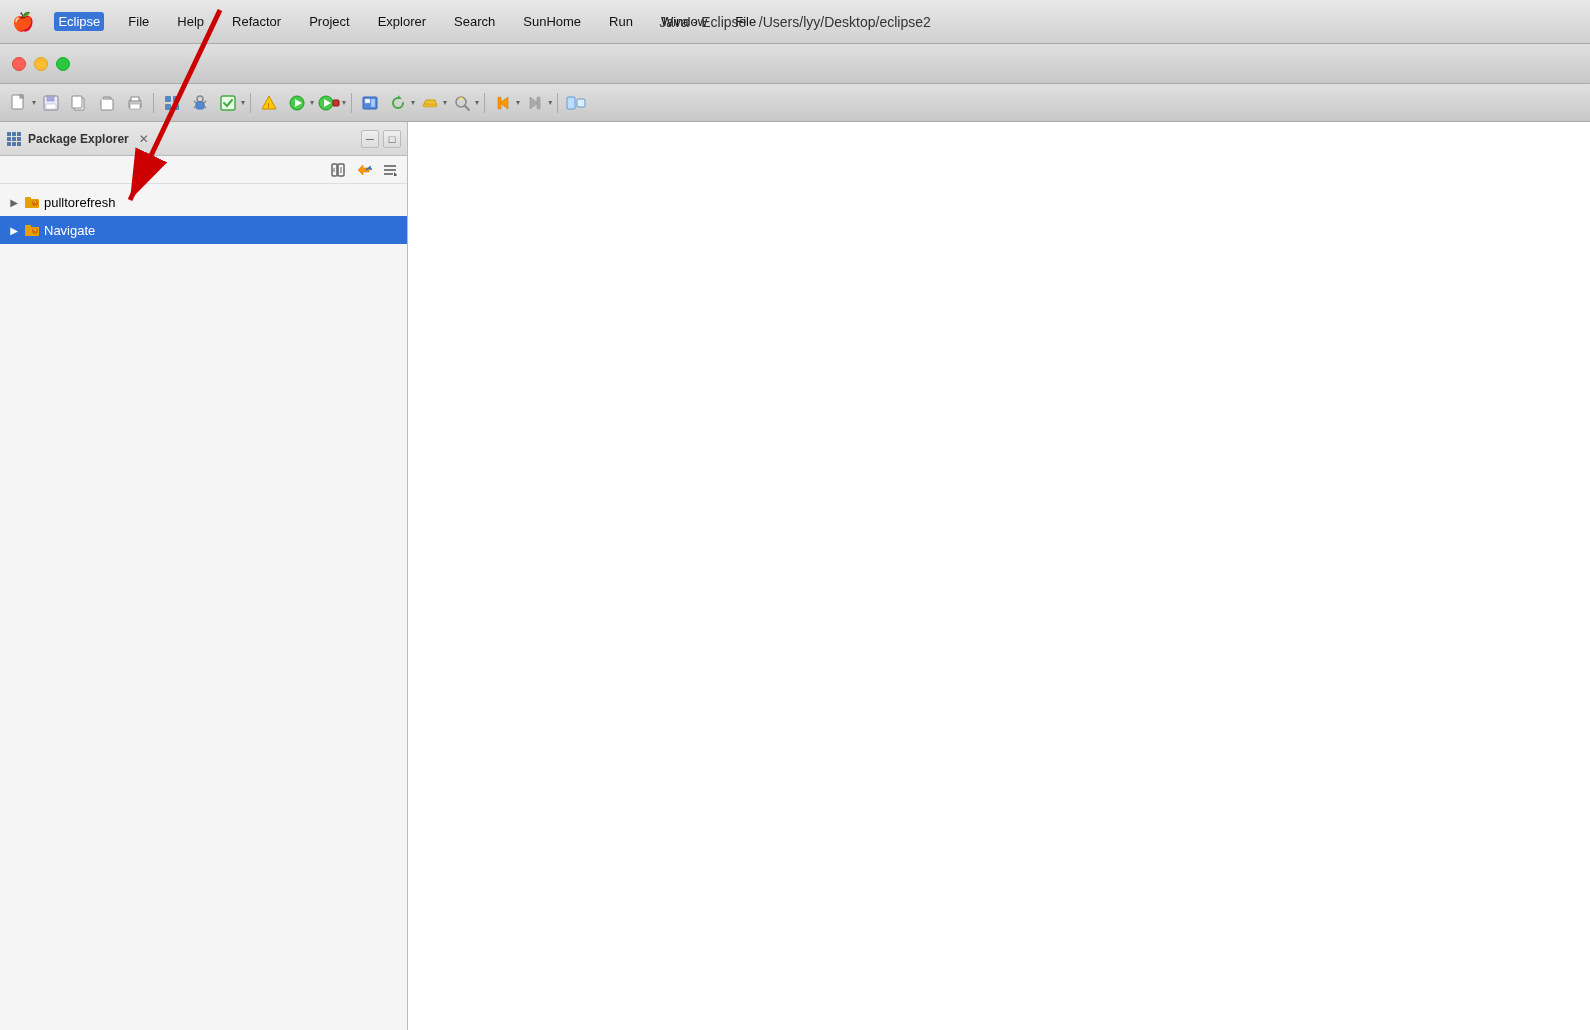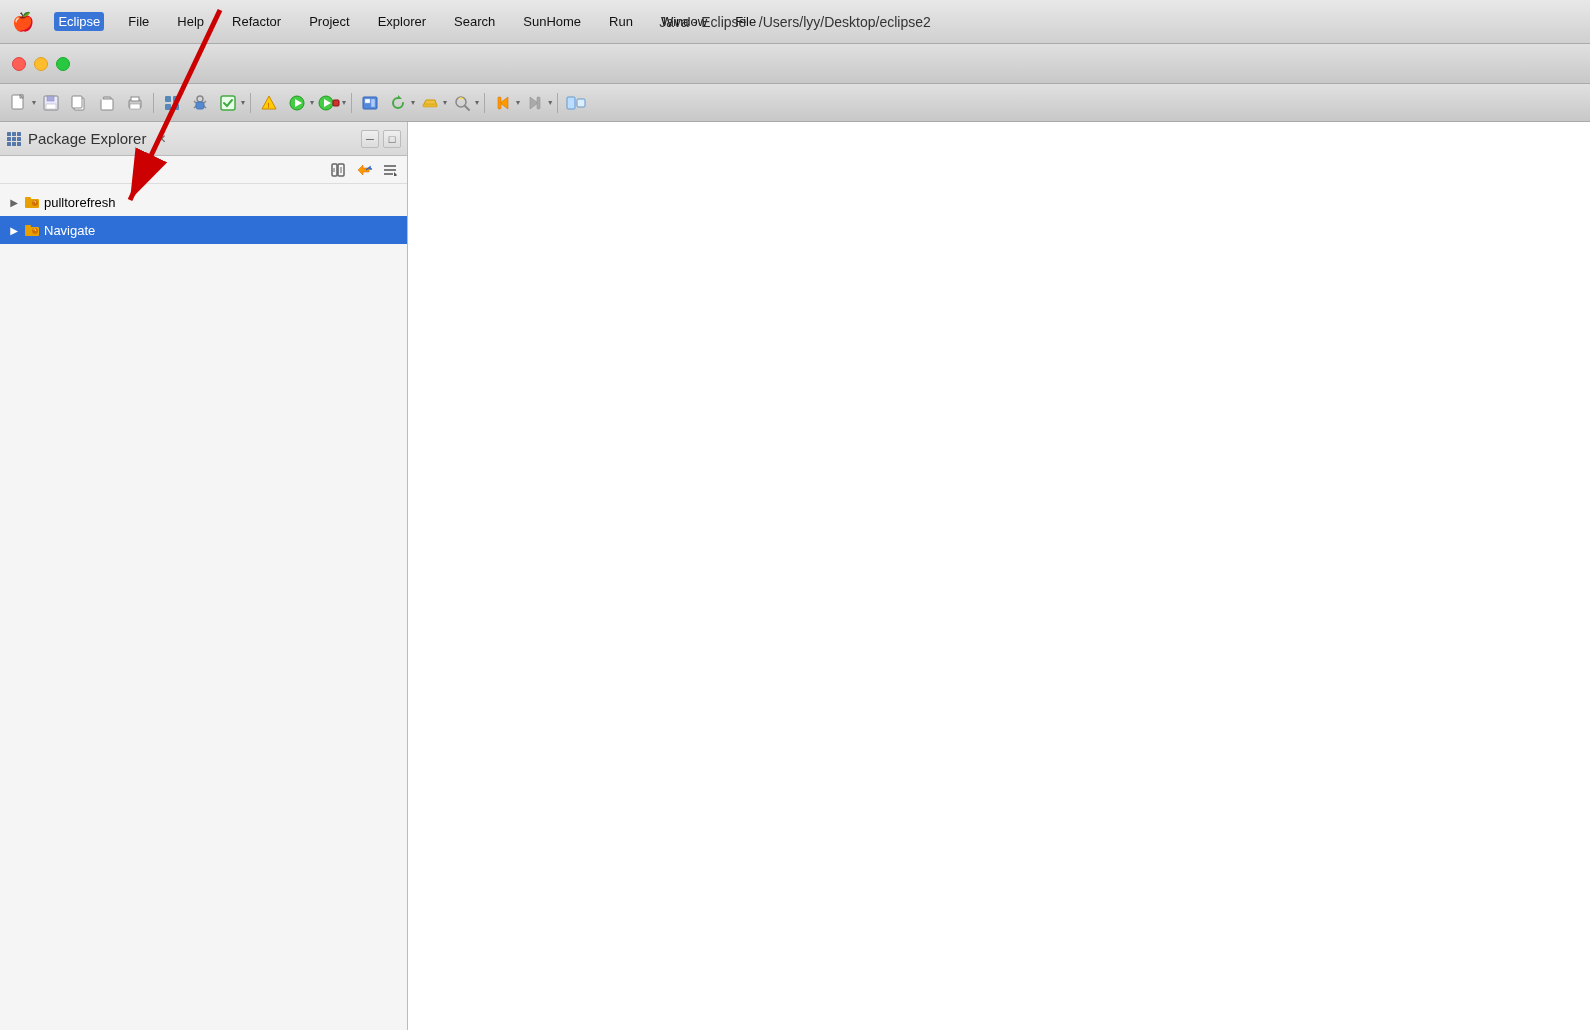--- a/index.html
+++ b/index.html
@@ -143,23 +143,23 @@
     }
     .panel-icon {
       width: 16px;
       height: 16px;
       display: inline-flex;
       align-items: center;
       justify-content: center;
       font-size: 11px;
     }
     .panel-title {
-      font-size: 15px;
+      font-size: 12px;
       color: #333;
-      font-weight: 400;
+      font-weight: 700;
     }
     .panel-close {
       font-size: 12px;
       color: #666;
       cursor: pointer;
       padding: 2px 4px;
     }
     .panel-controls {
       display: flex;
       align-items: center;

